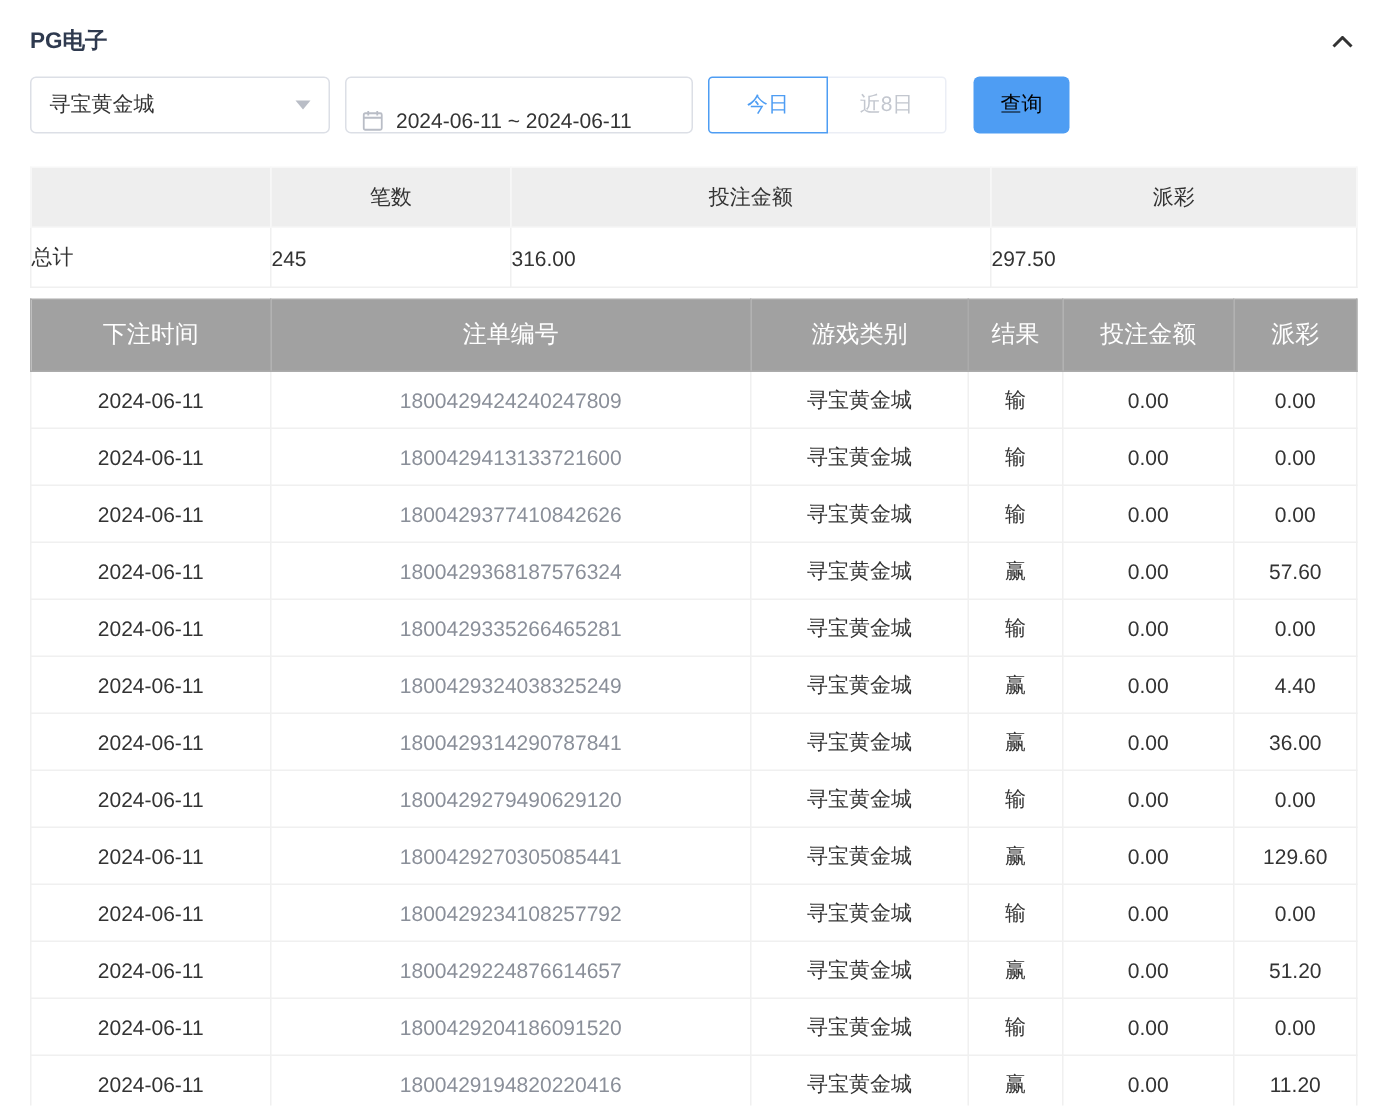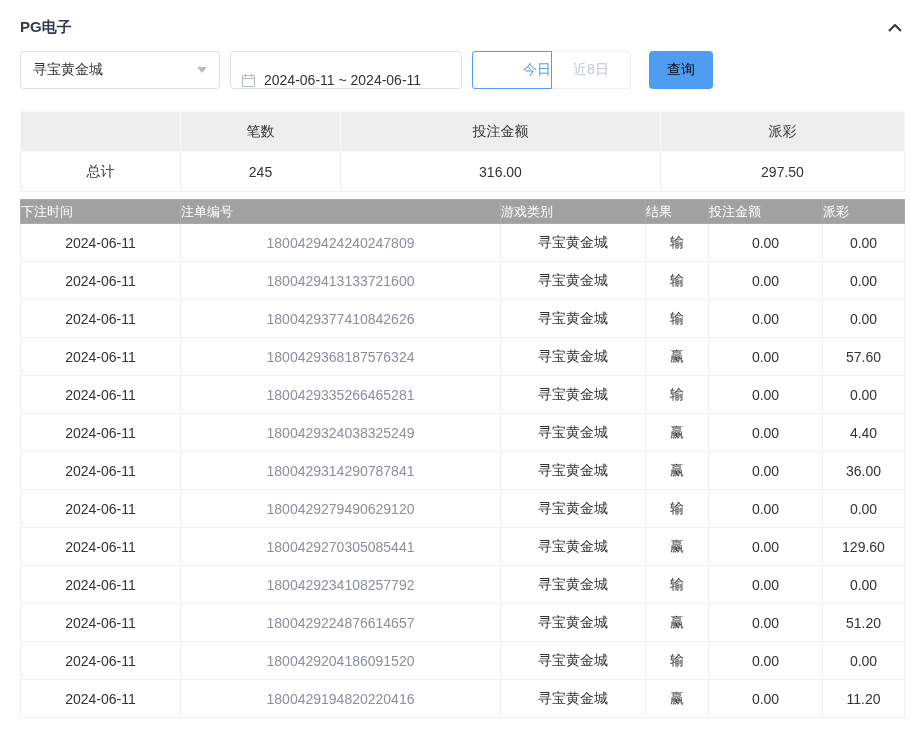--- a/index.html
+++ b/index.html
@@ -31,41 +31,41 @@
     width: 232px; height: 38px; border: 1px solid #dcdfe6; border-radius: 4px;
     display: flex; align-items: flex-end; gap: 8px; padding: 0 10px;
     font-size: 14px; cursor: pointer; background: #fff; white-space: nowrap;
   }
   .btn-group { display: flex; }
   .btn-group button {
     width: 80px; height: 38px; background: #fff; border: 1px solid #ebeef5;
     font-size: 14px; color: #c3c7cf; cursor: pointer; margin-left: -1px;
     font-family: inherit;
   }
-  .btn-group button:first-child { margin-left: 0; border-radius: 3px 0 0 3px; text-align: right; }
+  .btn-group button:first-child { margin-left: 0; border-radius: 3px 0 0 3px; }
   .btn-group button:last-child { border-radius: 0 3px 3px 0; }
   .btn-group button.active { color: var(--accent, #4e9df3); border-color: var(--accent, #4e9df3); position: relative; z-index: 1; }
   .query-btn {
     width: 64px; height: 38px; margin-left: 8px;
     background: var(--accent, #4e9df3); color: #000000; border: none; border-radius: 4px;
     font-size: 14px; cursor: pointer; font-family: inherit;
   }
 
   
   table { border-collapse: collapse; width: 884px; table-layout: fixed; }
   .summary-table { margin-bottom: 7px; font-size: 14px; }
   .summary-table th {
     background: var(--summary-header-bg, #eeeeee); font-weight: normal;
     height: 40px; text-align: center; border: 1px solid #f7f7f7; color: #333;
   }
-  .summary-table td { height: 40px; text-align: center; border: 1px solid #f0f0f0; background: #fff; }
+  .summary-table td { height: 40px; text-align: left; border: 1px solid #f0f0f0; background: #fff; }
 
   .bet-table th {
     background: var(--table-header-bg, #a1a1a1); color: #fff; font-weight: normal;
-    height: 24px; text-align: left; font-size: 13px; border: 1px solid #ababab;
+    height: 48px; text-align: center; font-size: 16px; border: 1px solid #ababab;
   }
   .bet-table td { height: 38px; text-align: center; font-size: 14px; border: 1px solid #f0f0f0; background: #fff; }
   .bet-table td.c-order { color: #8a8f99; }
 </style>
 </head>
 <body>
 
 <div class="page">
 
   <div class="panel-header">

